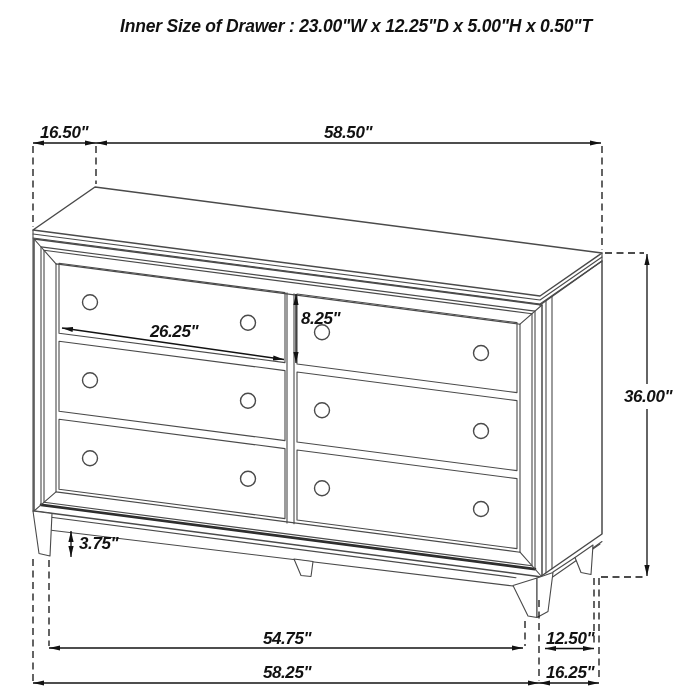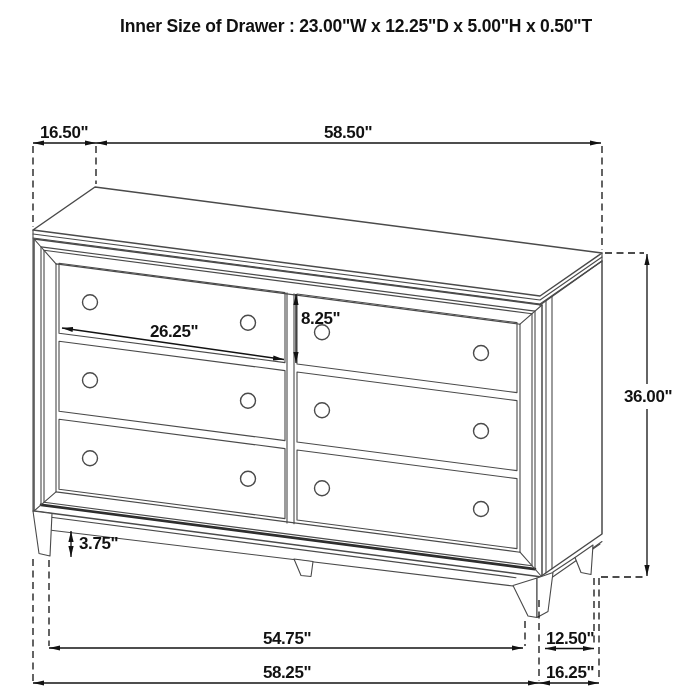--- a/index.html
+++ b/index.html
@@ -1,16 +1,16 @@
 <!DOCTYPE html>
 <html><head>
 <meta charset="utf-8">
 <style>
   html,body{margin:0;padding:0;background:#ffffff;width:700px;height:700px;overflow:hidden;}
-  .page{position:relative;width:700px;height:700px;background:#fff;font-family:"Liberation Sans",sans-serif;}
+  .page{position:relative;width:700px;height:700px;background:#fff;font-family:"Liberation Sans",sans-serif;font-style:italic;}
   .title{position:absolute;top:16px;left:0;width:700px;text-align:center;font-size:17.5px;font-weight:bold;color:#111;letter-spacing:-0.2px;transform:translateX(6px);}
   svg{position:absolute;top:0;left:0;}
   .case path,.case line,.case circle{stroke:#4a4a4a;fill:none;stroke-width:1.1;stroke-linejoin:round;stroke-linecap:round;}
   .case .heavy{stroke-width:1.5;}
   .case .shadow{stroke-width:2.6;stroke:#2e2e2e;}
   .case .leg{fill:#ffffff;}
   .case .knob{fill:#ffffff;stroke-width:1.4;}
   .dims line{stroke:#121212;stroke-width:1.3;}
   .dims .ext{stroke-dasharray:7 4.5;}
   .dims text{font-family:"Liberation Sans",sans-serif;font-weight:bold;font-size:17px;fill:#121212;letter-spacing:-0.4px;}

